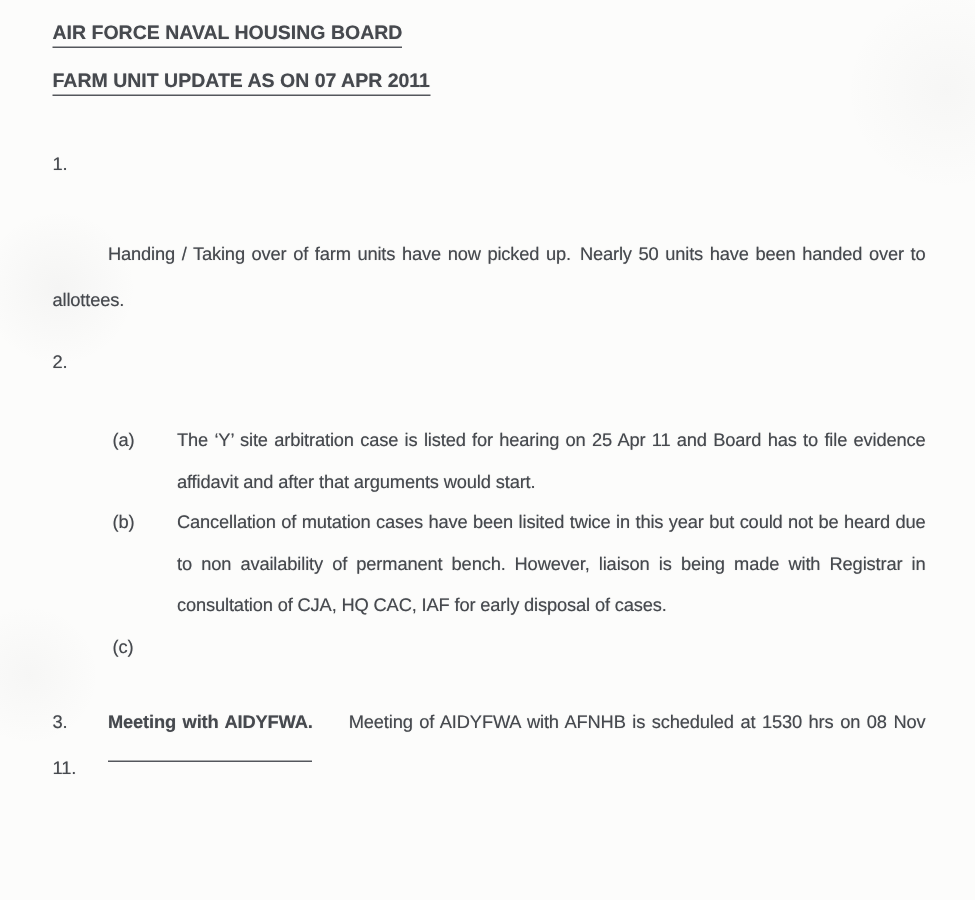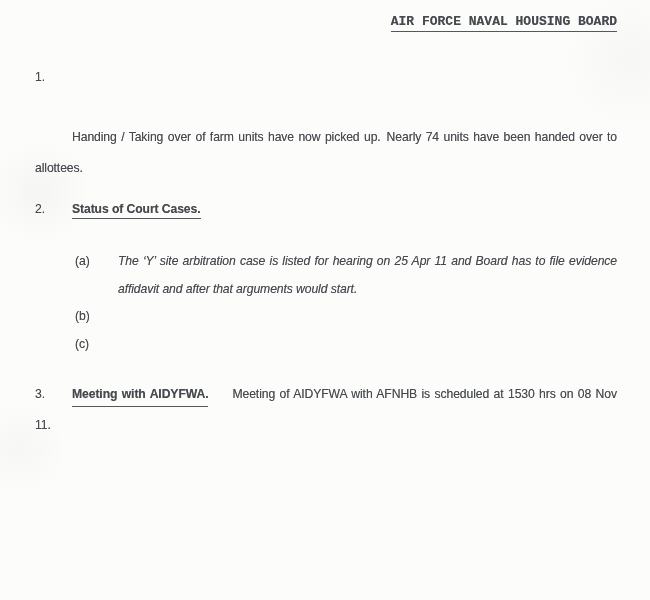--- a/index.html
+++ b/index.html
@@ -13,64 +13,67 @@
     box-sizing:border-box;width:650px;height:600px;
     padding:13px 33px 0 35px;
     font-size:12.2px;letter-spacing:-0.1px;line-height:17px;
     text-shadow:0 0 0.5px rgba(70,73,78,0.55);
     background:
       radial-gradient(circle at 6% 32%, rgba(110,110,110,0.05), transparent 7%),
       radial-gradient(circle at 97% 10%, rgba(110,110,110,0.04), transparent 8%),
       radial-gradient(circle at 3% 75%, rgba(110,110,110,0.04), transparent 6%),
       #fcfcfb;
   }
-  .title{ text-align:right;font-weight:bold;font-size:13px;letter-spacing:0; margin-bottom:15px;font-family:Liberation Mono, monospace; }
+  .title{ text-align:left;font-weight:bold;font-size:13px;letter-spacing:0; margin-bottom:15px; }
   .title.t2{ margin-bottom:0; }
   .u{ border-bottom:1.5px solid #54575c; padding-bottom:2px; }
   .sec-row{ display:flex; }
   .sec-row.s1{ margin-top:39px; }
   .sec-row.s2{ margin-top:17px; }
   .num{ width:37px; flex:0 0 37px; }
   .heading{ font-weight:bold; }
   .para{ margin:0; text-align:justify; line-height:31px; }
   .para.p1{ margin-top:36px; text-indent:37px; }
   .items{ margin-top:30px; }
   .item{ display:flex; line-height:27.5px; }
   .ilabel{ flex:0 0 43px; box-sizing:border-box; margin-left:40px; }
-  .itext{ flex:1; text-align:justify;font-style:italic; }
+  .itext{ flex:1; text-align:justify; }
   .sec3{ position:relative; margin-top:21px; text-indent:37px; }
   .num3{ position:absolute; left:0; top:0; text-indent:0; }
-  .h3u{ font-weight:bold; border-bottom:1.4px solid #54575c; padding-bottom:5px; margin-right:24px; }
+  .h3u{ font-weight:bold; border-bottom:1.4px solid #54575c; padding-bottom:19px; margin-right:24px; }
 </style>
 </head>
 <body>
 
 <div class="page">
 
   <div class="title">
     <span class="u">AIR FORCE NAVAL HOUSING BOARD</span>
   </div>
+  <div class="title t2">
+    <span class="u">FARM UNIT UPDATE AS ON 07 APR 2011</span>
+  </div>
 
   <div class="sec-row s1">
     <span class="num">1.</span>
   </div>
-  <p class="para p1">Handing / Taking over of farm units have now picked up. Nearly 74 units have been handed over to allottees.</p>
+  <p class="para p1">Handing / Taking over of farm units have now picked up. Nearly 50 units have been handed over to allottees.</p>
 
   <div class="sec-row s2">
     <span class="num">2.</span>
-    <span><span class="heading u">Status of Court Cases.</span></span>
   </div>
 
   <div class="items">
     <div class="item">
       <span class="ilabel">(a)</span>
       <span class="itext">The ‘Y’ site arbitration case is listed for hearing on 25 Apr 11 and Board has to file evidence affidavit and after that arguments would start.</span>
     </div>
     <div class="item">
       <span class="ilabel">(b)</span>
+      <span class="itext">Cancellation of mutation cases have been lisited twice in this year but could not be heard due to non availability of permanent bench. However, liaison is being made with Registrar in consultation of CJA, HQ CAC, IAF for early disposal of cases.</span>
     </div>
     <div class="item">
       <span class="ilabel">(c)</span>
     </div>
   </div>
 
   <p class="para sec3"><span class="num3">3.</span><span class="h3u">Meeting with AIDYFWA.</span><span>Meeting of AIDYFWA with AFNHB is scheduled at 1530 hrs on 08 Nov 11.</span></p>
 
 </div>
 

